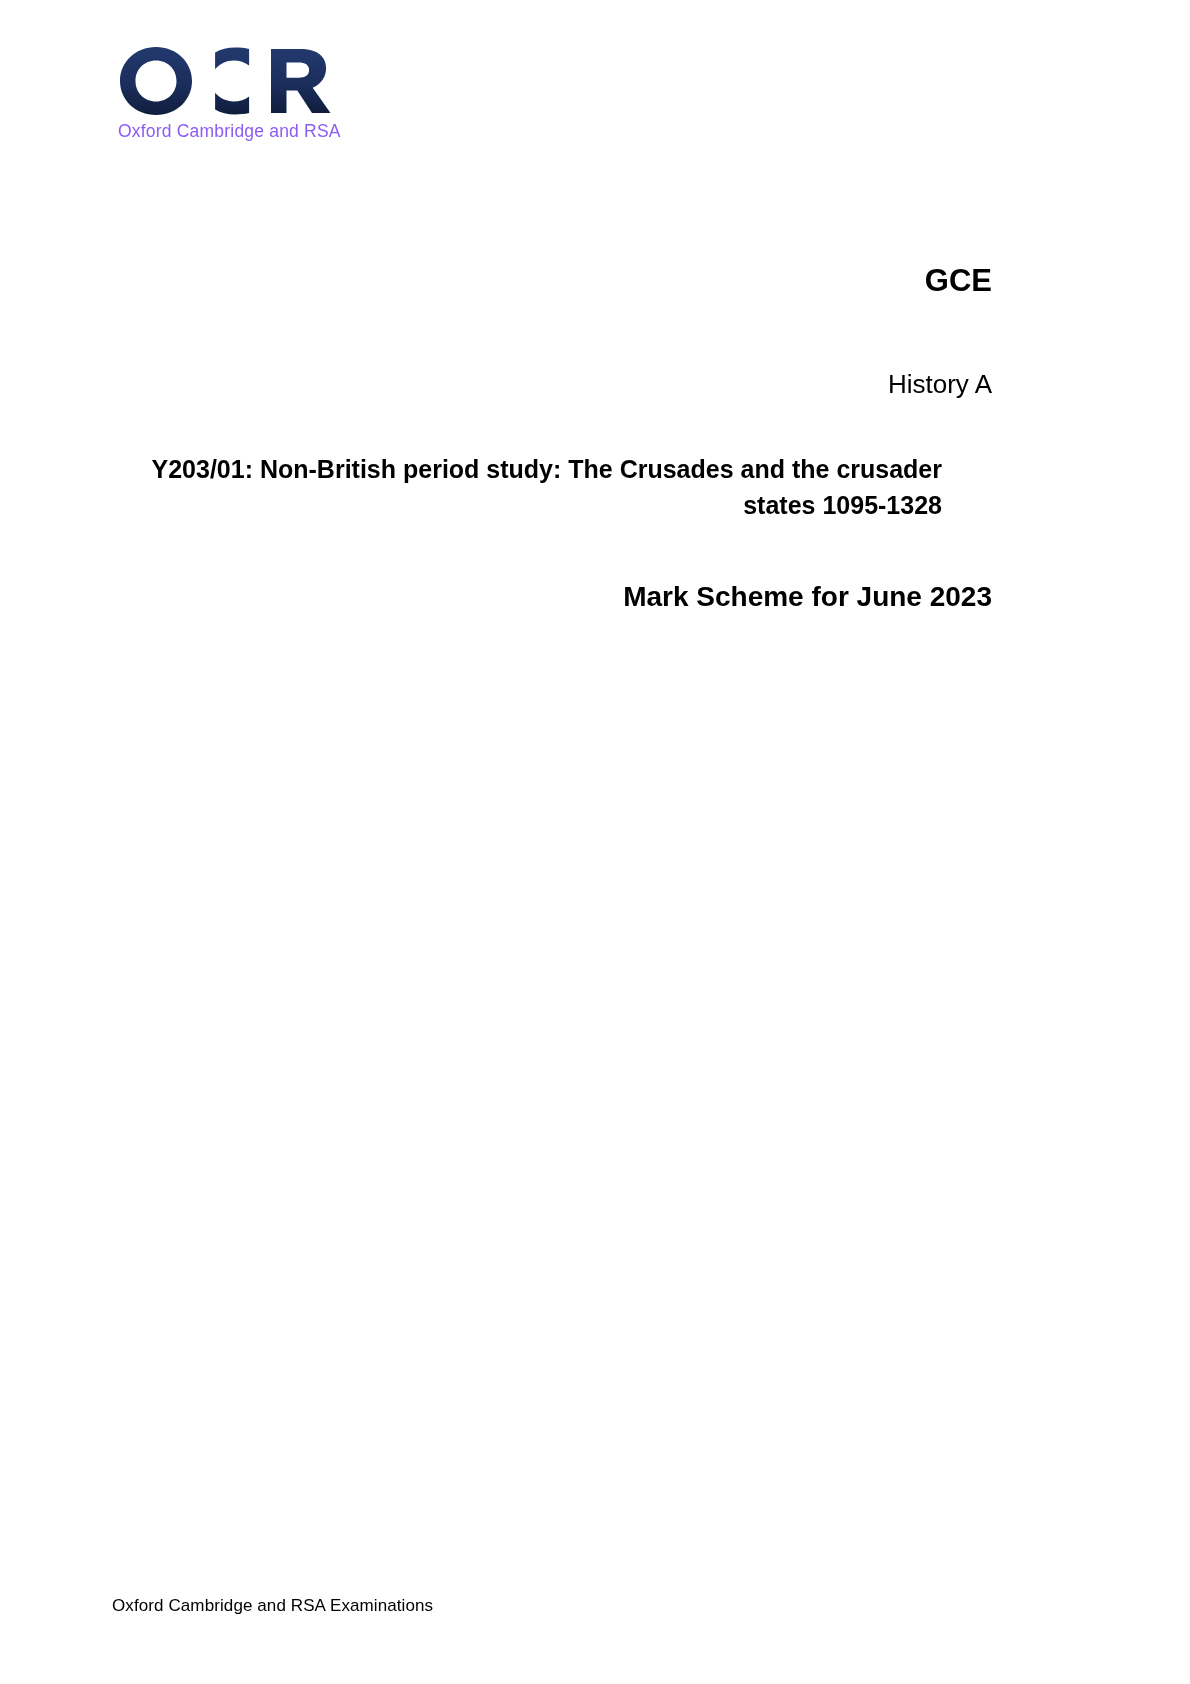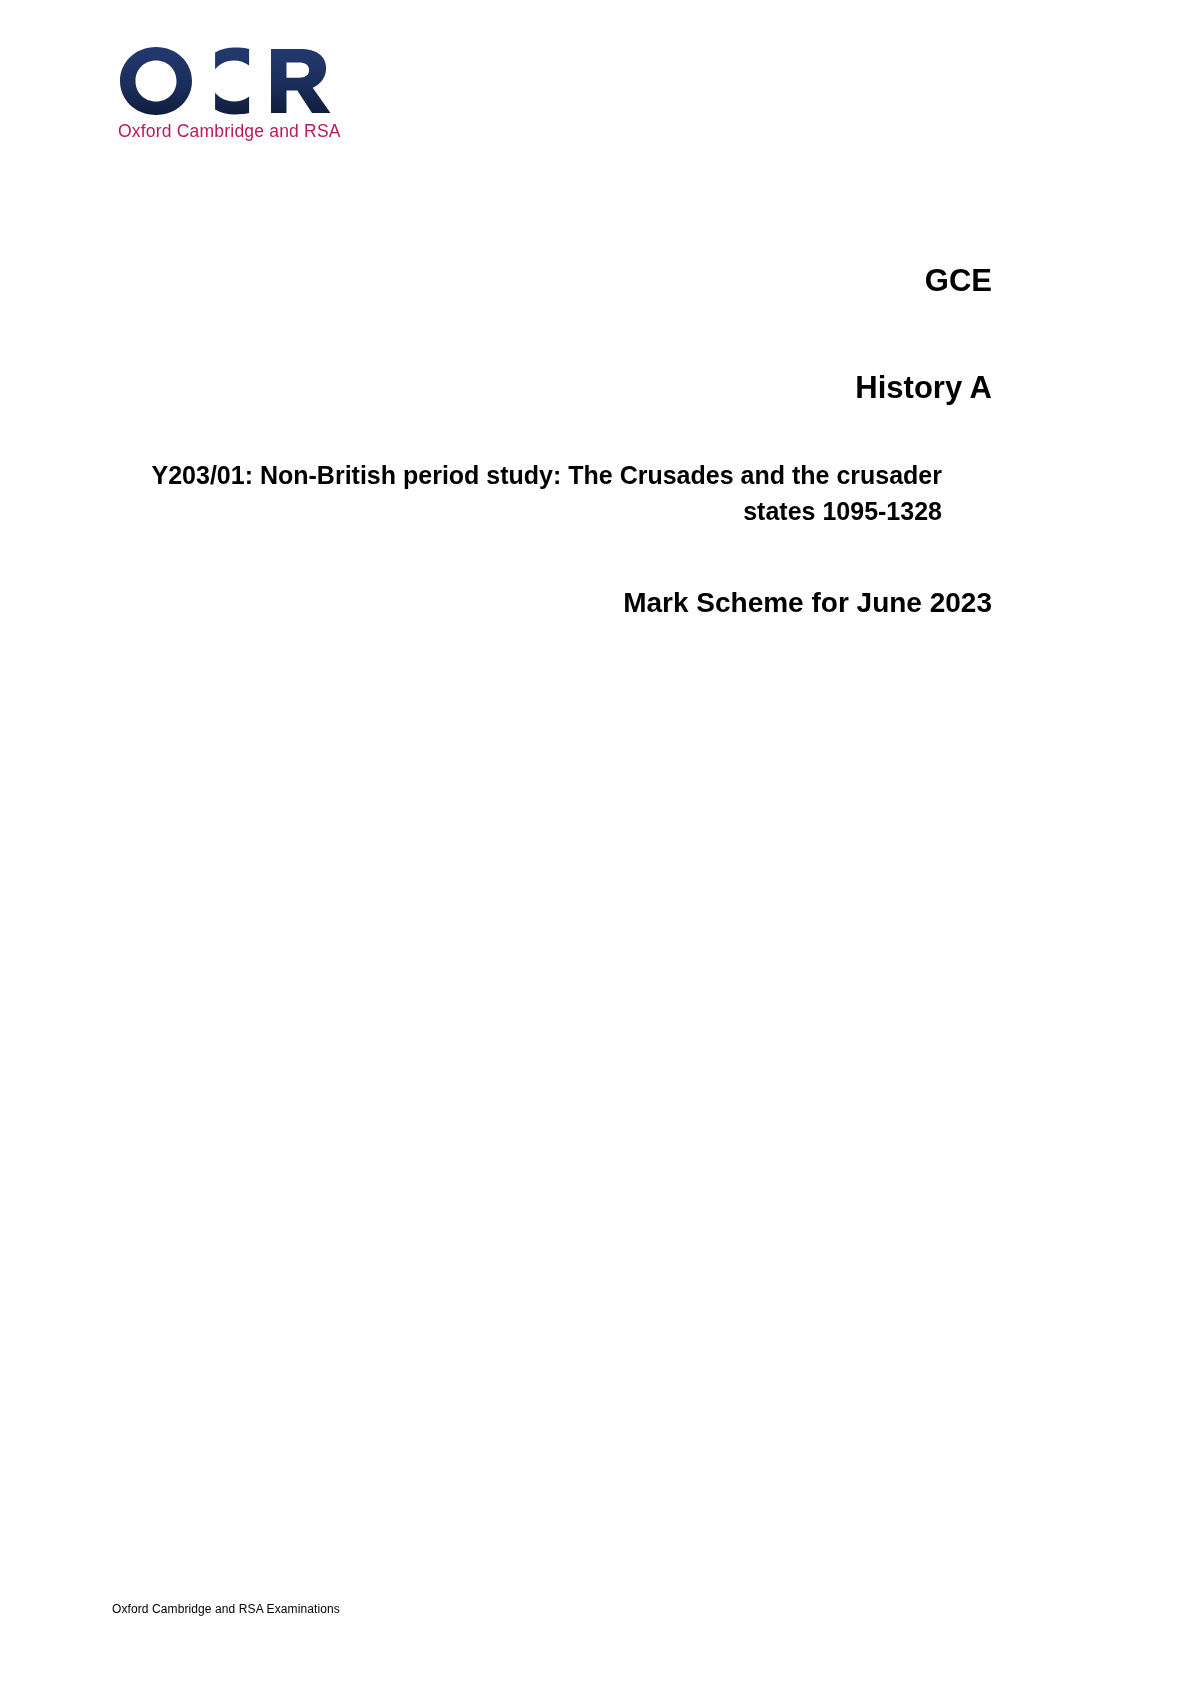--- a/index.html
+++ b/index.html
@@ -35,41 +35,41 @@
     display: block;
     width: 218px;
     height: 72px;
   }
   .logo-tagline {
     display: block;
     margin-top: 4px;
     font-family: "Liberation Sans", sans-serif;
     font-size: 17.5px;
     letter-spacing: 0.2px;
-    color: #be185d;
+    color: #8b5cf6;
     white-space: nowrap;
   }
 
   
   .title-area {
     position: absolute;
     left: 112px;
     top: 262px;
     width: 880px;
     text-align: right;
   }
   .t-gce {
     font-size: 31px;
     font-weight: bold;
     line-height: 1.2;
     margin: 0 0 70px 0;
   }
   .t-subject {
-    font-size: 31px;
-    font-weight: bold;
+    font-size: 26px;
+    font-weight: normal;
     line-height: 1.2;
     margin: 0 0 52px 0;
   }
   .t-unit {
     font-size: 25px;
     font-weight: bold;
     line-height: 1.42;
     margin: 0 0 56px 0;
     max-width: 830px;
   }
@@ -84,21 +84,21 @@
     font-weight: bold;
     line-height: 1.25;
     margin: 0;
   }
 
   
   .footer {
     position: absolute;
     left: 112px;
     bottom: 68px;
-    font-size: 12px;
+    font-size: 17px;
     font-weight: normal;
     color: #000000;
     letter-spacing: 0.1px;
   }
 </style>
 </head>
 <body>
 
 <div class="page">
 

